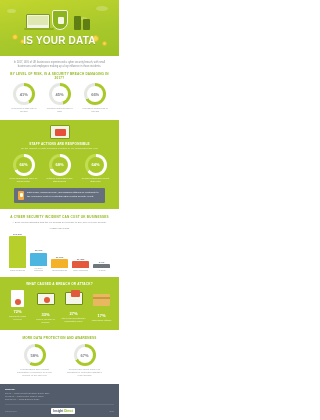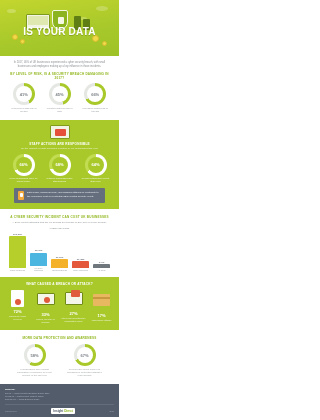--- a/index.html
+++ b/index.html
@@ -52,21 +52,21 @@
   .srv1 { left: 74px; } .srv2 { left: 83px; height: 11px; top: 11px; }
   .coin {
     position: absolute; background: #f0d94a; border-radius: 50%;
     border: 1px solid #d9bd2c;
   }
   .k1 { width: 6px; height: 6px; left: 12px; top: 26px; }
   .k2 { width: 5px; height: 5px; left: 20px; top: 31px; }
   .k3 { width: 7px; height: 7px; left: 92px; top: 27px; }
   .k4 { width: 5px; height: 5px; left: 102px; top: 33px; }
   .hero-title {
-    position: absolute; left: 0; right: 0; bottom: 19px;
+    position: absolute; left: 0; right: 0; bottom: 10px;
     text-align: center; color: #ffffff;
     font-size: 10px; line-height: 10.5px; font-weight: bold;
     letter-spacing: .2px; text-shadow: 0 1px 0 rgba(90,110,20,.35);
   }
 
   
   .intro { background: #ffffff; padding: 5px 9px 3px; }
   .intro-copy {
     font-size: 2.6px; line-height: 3.6px; color: #8a8f93;
     text-align: center;

